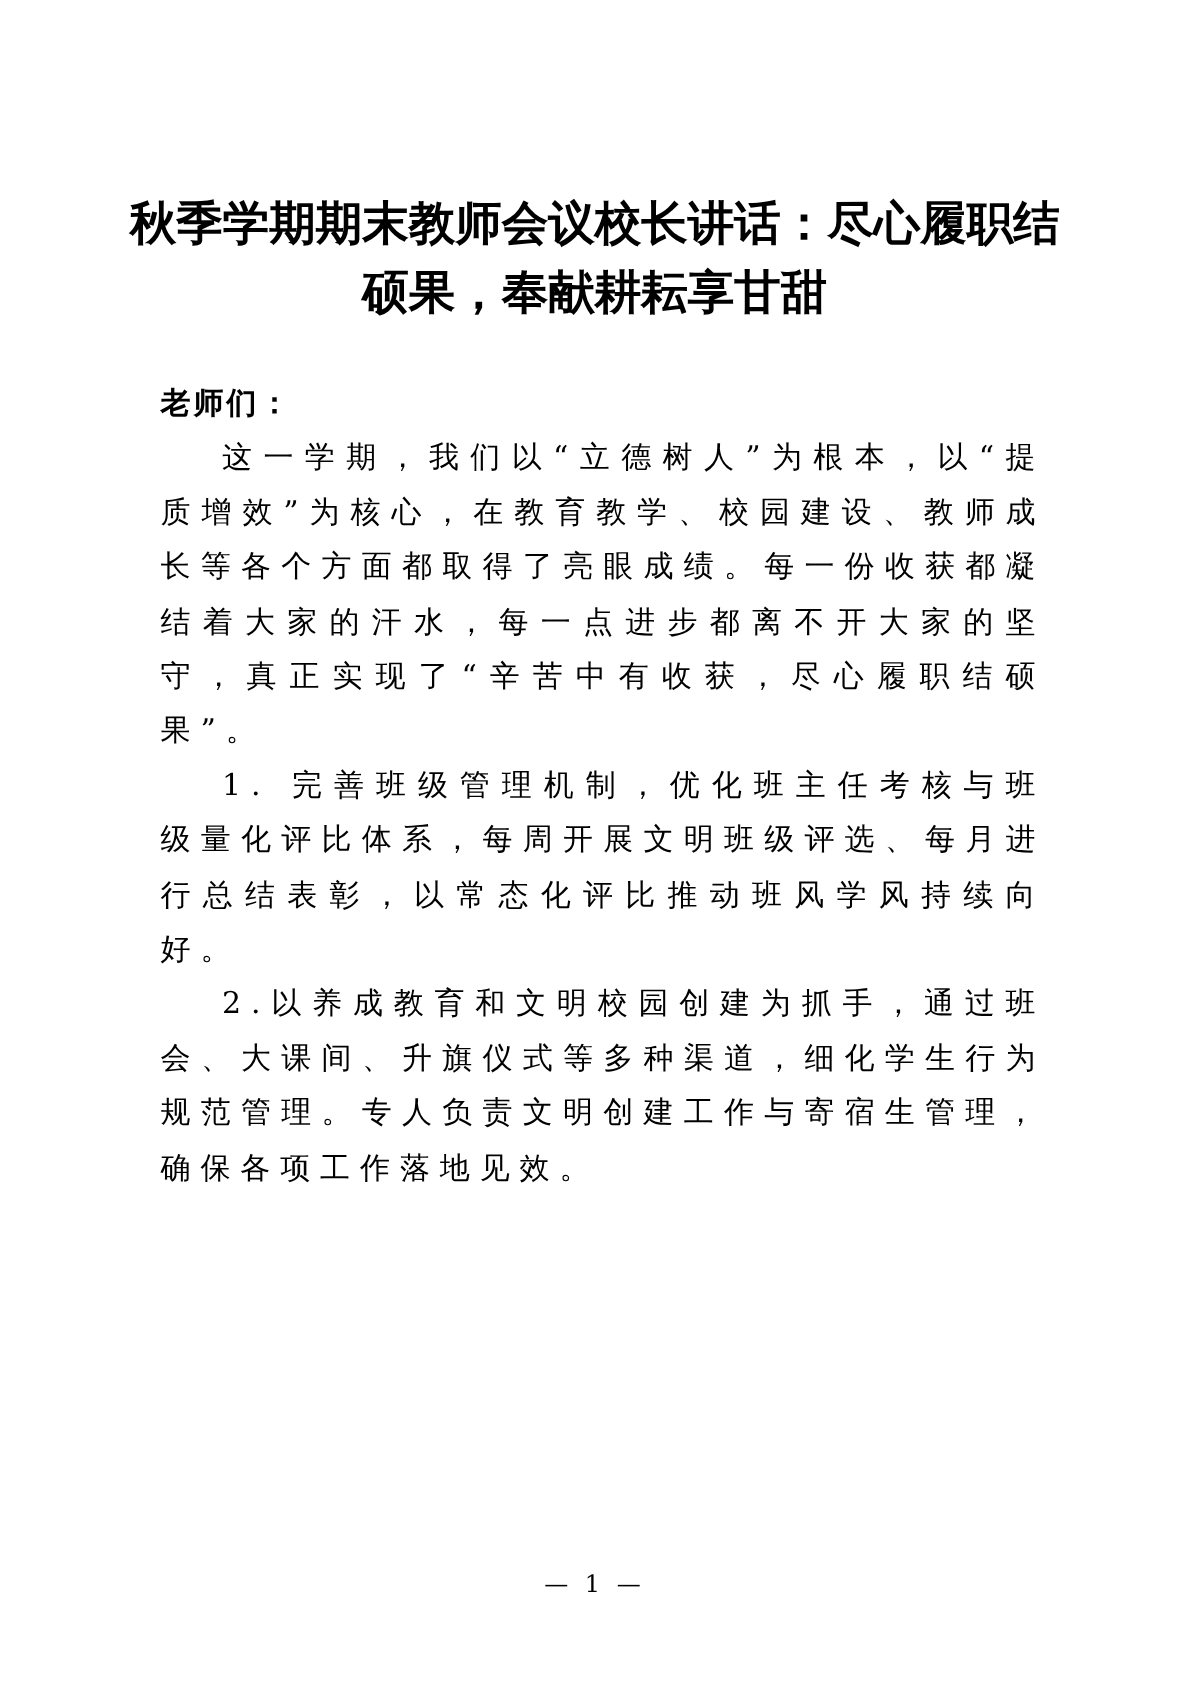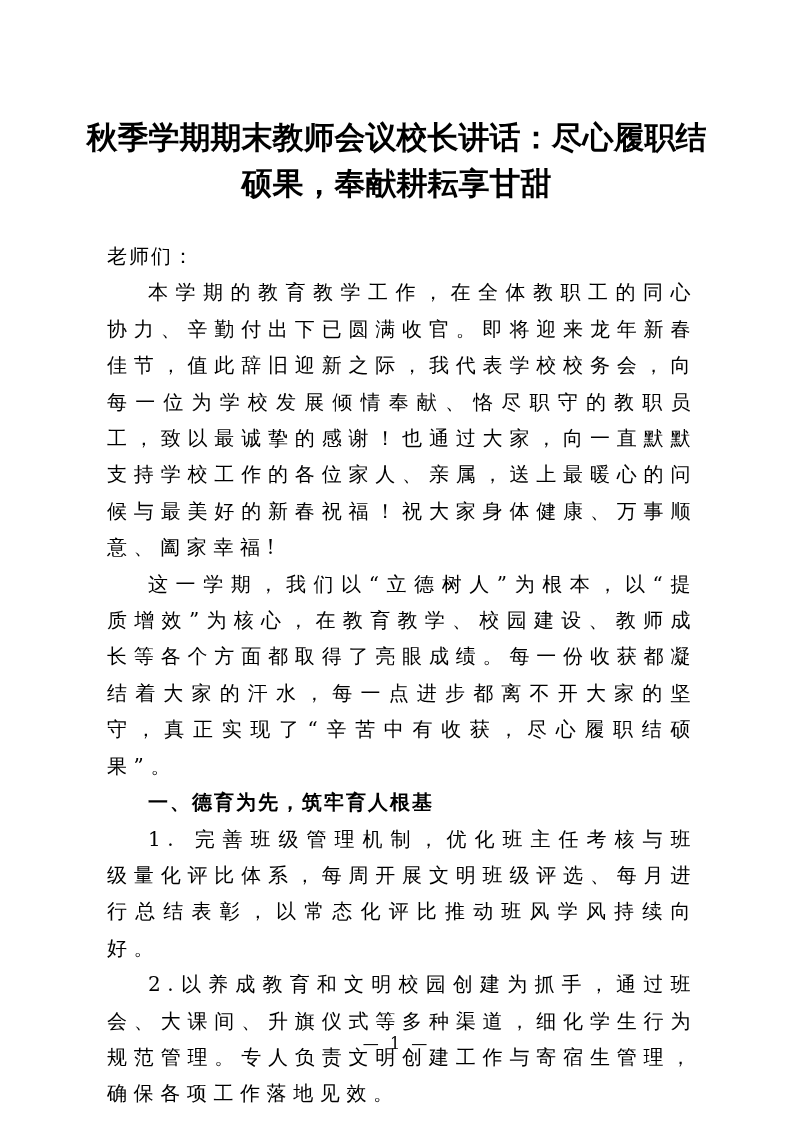--- a/index.html
+++ b/index.html
@@ -9,21 +9,21 @@
   }
   body {
     width: 793px;
     height: 1122px;
     position: relative;
     overflow: hidden;
     color: #000000;
   }
   .page {
     position: absolute;
-    left: 0; top: 0;
+    left: 0; top: 12px;
     width: 793px;
     height: 958px;
     background: #ffffff;
   }
   .title {
     position: absolute;
     left: 80px;
     top: 114px;
     width: 633px;
     text-align: center;
@@ -53,20 +53,21 @@
     text-indent: 41px;
   }
   .body-text p.heading {
     font-family: "DejaVu Sans", sans-serif;
     font-weight: bold;
     letter-spacing: 2px;
     text-indent: 41px;
   }
   .body-text p.salutation {
     letter-spacing: 2px;
+    font-weight: bold;
   }
   .page-number {
     position: absolute;
     left: 0;
     width: 793px;
     top: 1034px;
     text-align: center;
     font-family: "DejaVu Serif", serif;
     font-size: 16px;
     color: #000;
@@ -75,23 +76,21 @@
 </style>
 </head>
 <body>
 
 <div class="page">
 
   <h1 class="title">秋季学期期末教师会议校长讲话：尽心履职结硕果，奉献耕耘享甘甜</h1>
 
   <div class="body-text">
     <p class="salutation">老师们：</p>
-    <p class="indent">本学期的教育教学工作，在全体教职工的同心协力、辛勤付出下已圆满收官。即将迎来龙年新春佳节，值此辞旧迎新之际，我代表学校校务会，向每一位为学校发展倾情奉献、恪尽职守的教职员工，致以最诚挚的感谢！也通过大家，向一直默默支持学校工作的各位家人、亲属，送上最暖心的问候与最美好的新春祝福！祝大家身体健康、万事顺意、阖家幸福!</p>
     <p class="indent">这一学期，我们以“立德树人”为根本，以“提质增效”为核心，在教育教学、校园建设、教师成长等各个方面都取得了亮眼成绩。每一份收获都凝结着大家的汗水，每一点进步都离不开大家的坚守，真正实现了“辛苦中有收获，尽心履职结硕果”。</p>
-    <p class="heading">一、德育为先，筑牢育人根基</p>
     <p class="indent">1. 完善班级管理机制，优化班主任考核与班级量化评比体系，每周开展文明班级评选、每月进行总结表彰，以常态化评比推动班风学风持续向好。</p>
     <p class="indent">2.以养成教育和文明校园创建为抓手，通过班会、大课间、升旗仪式等多种渠道，细化学生行为规范管理。专人负责文明创建工作与寄宿生管理，确保各项工作落地见效。</p>
 
   </div>
 
   <div class="page-number">— 1 —</div>
 
 </div>
 
 </body></html>

